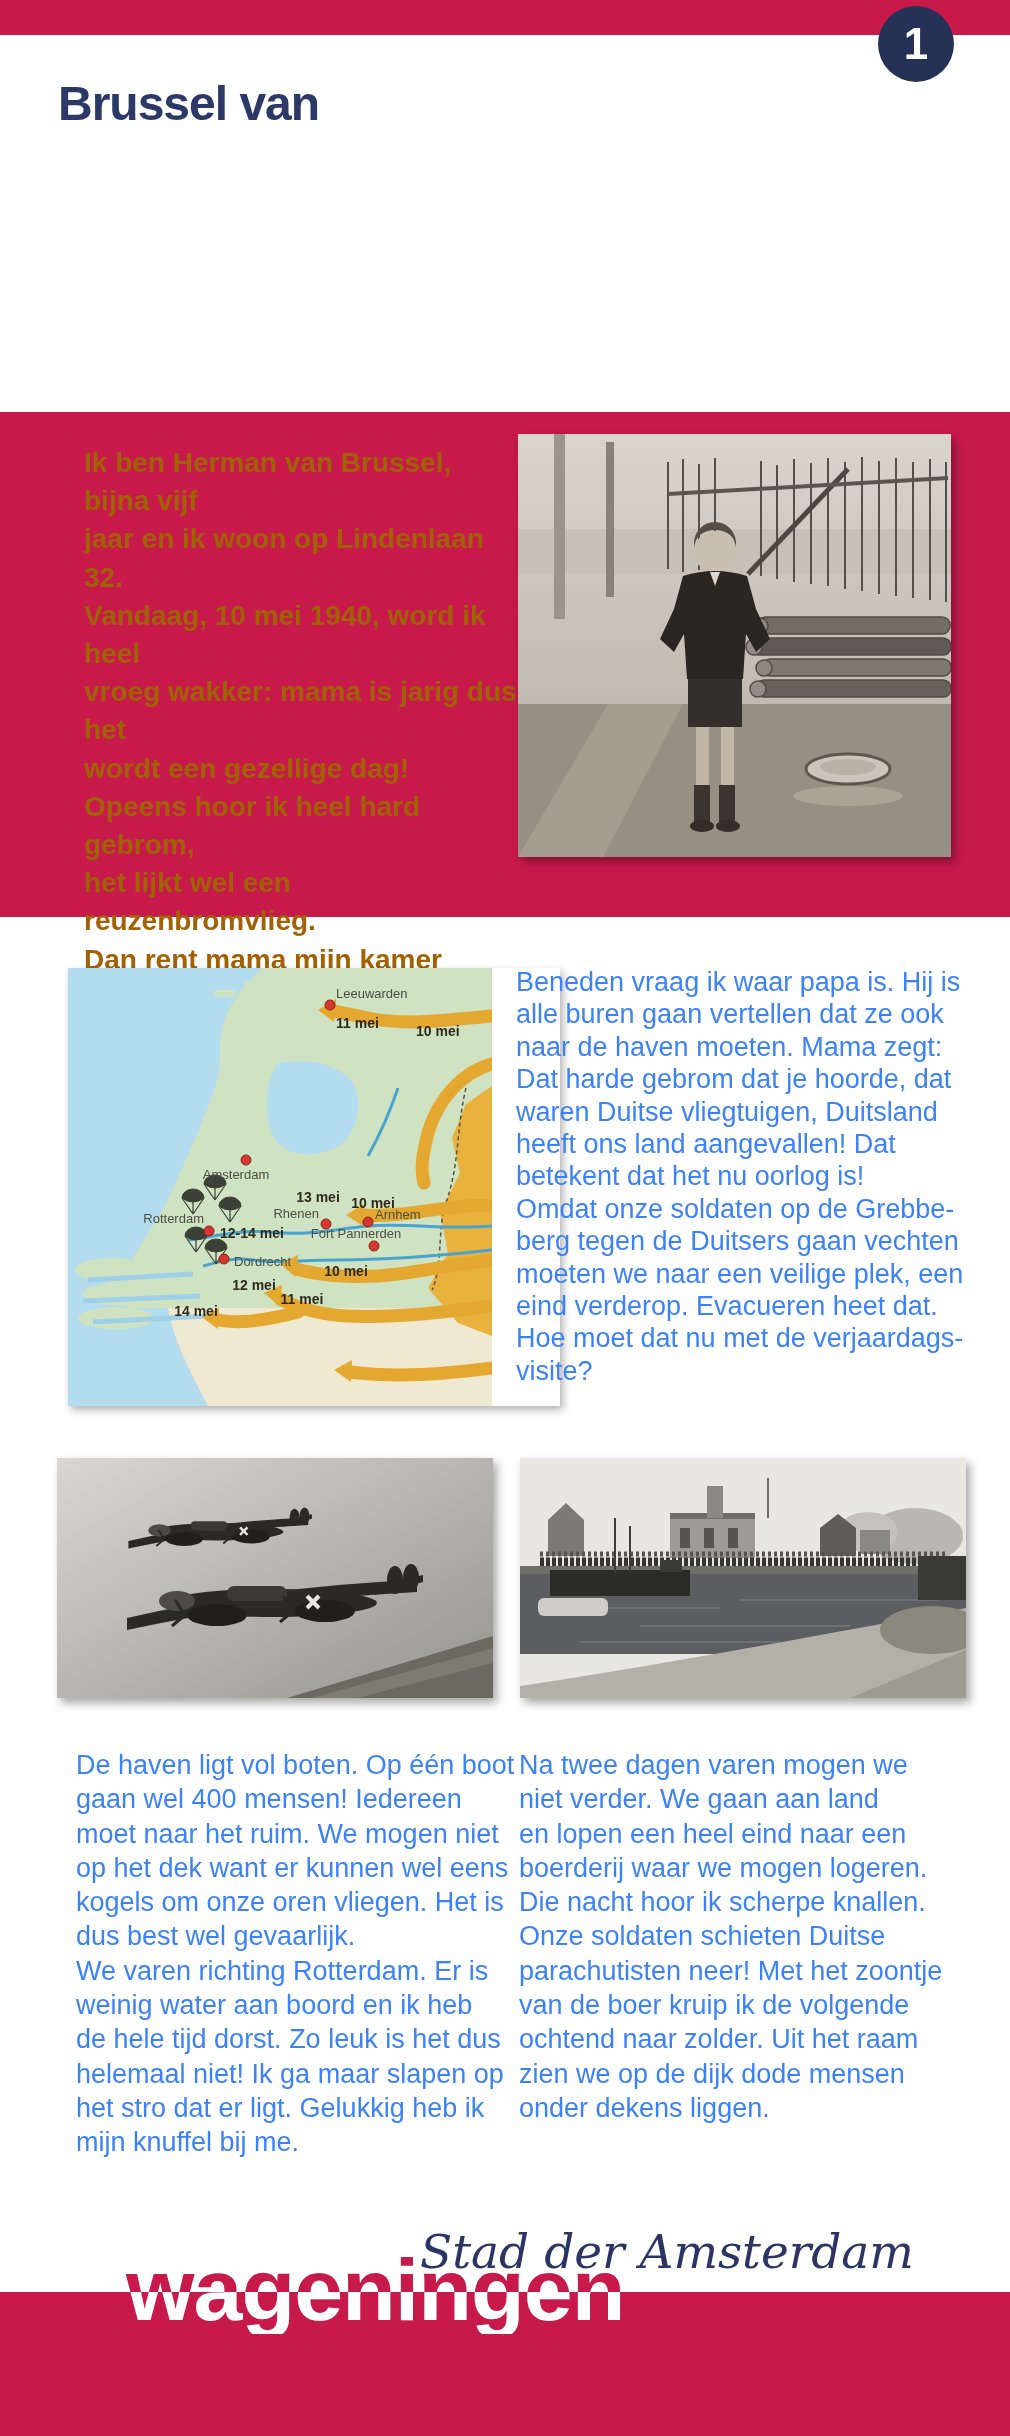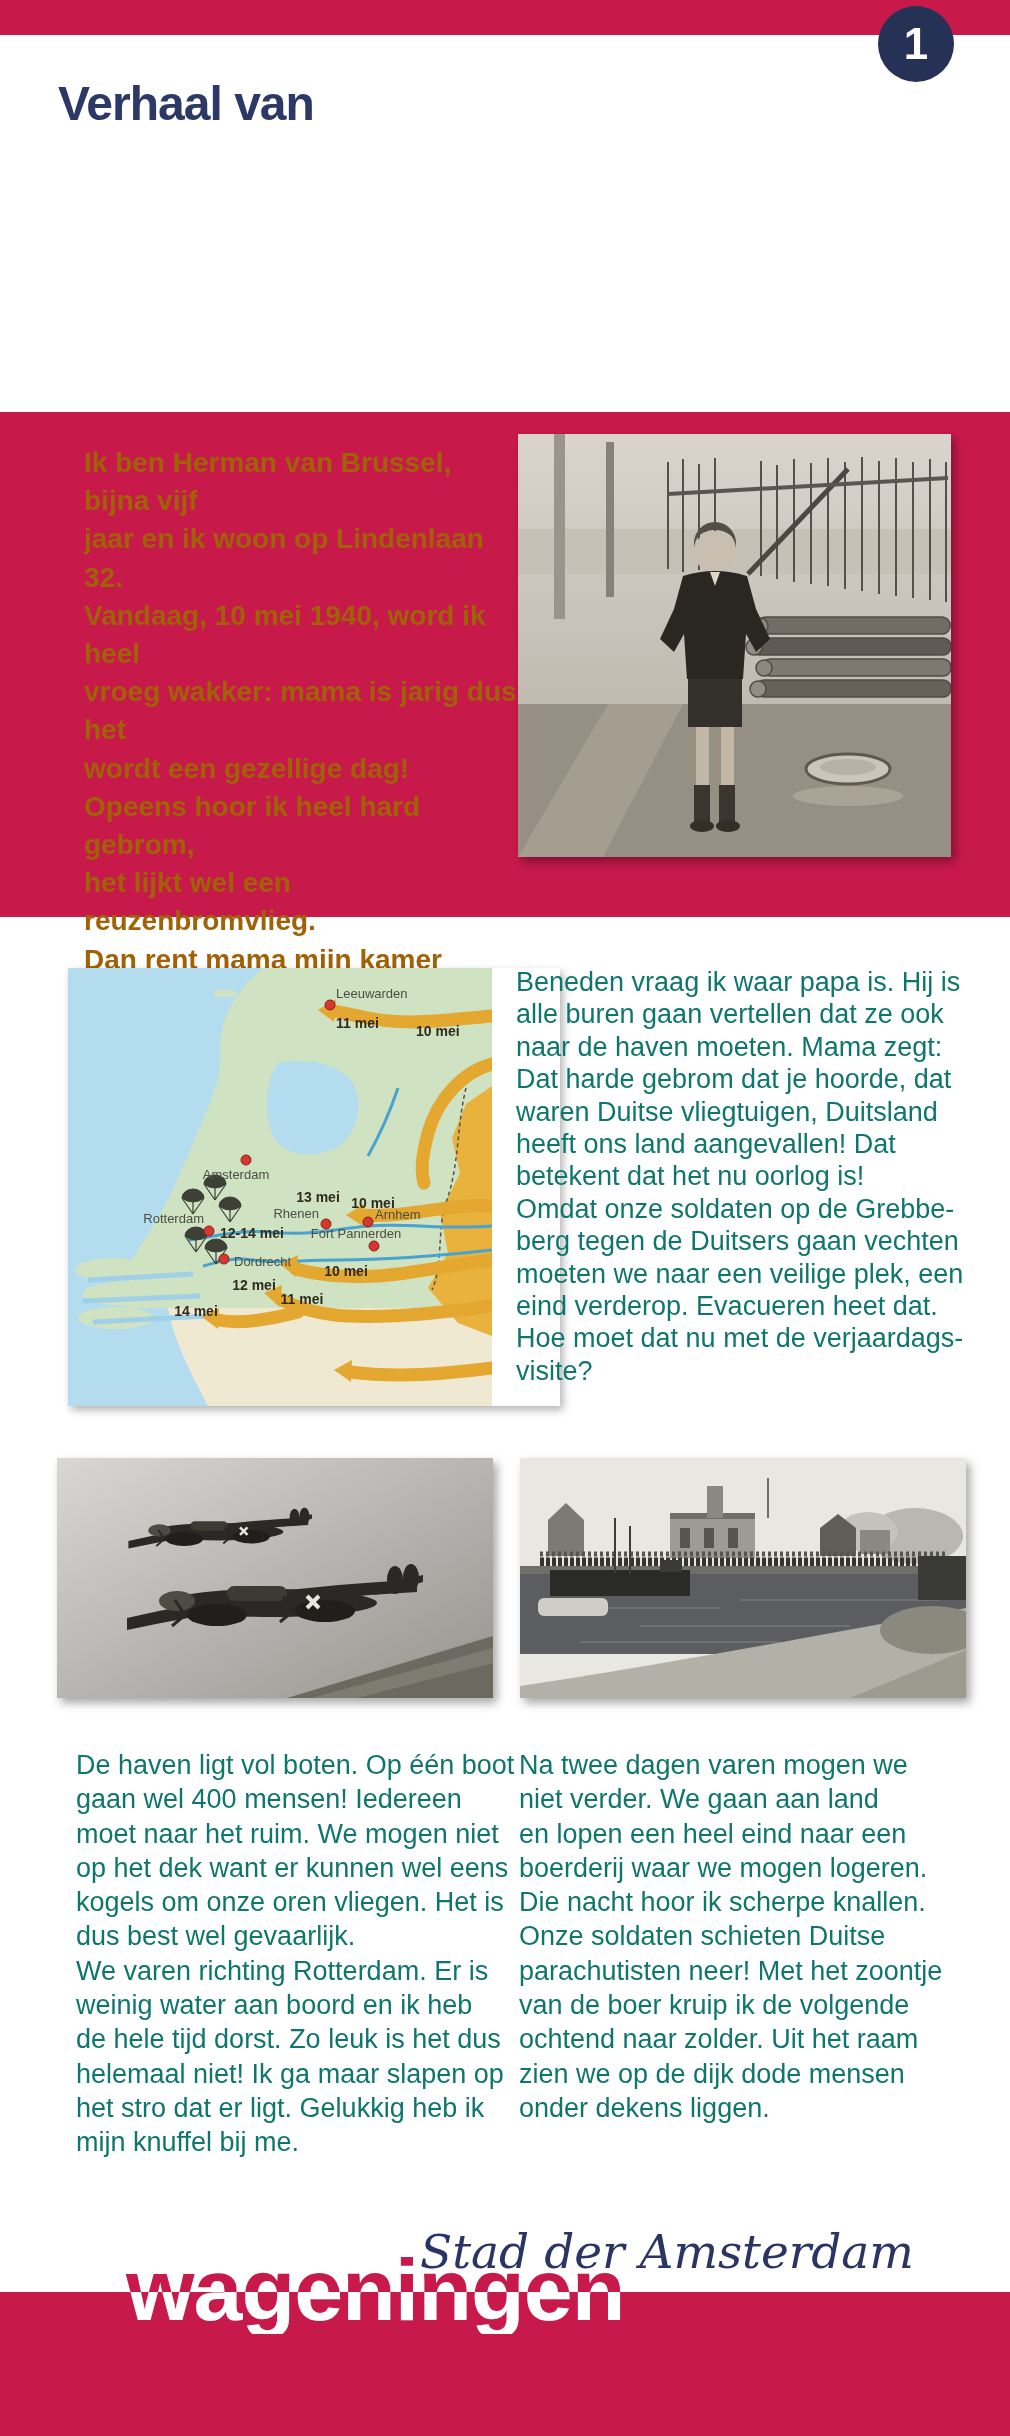--- a/index.html
+++ b/index.html
@@ -12,21 +12,21 @@
   .kicker{left:58px;top:76px;font-size:48px;color:#2c3966;font-weight:700;letter-spacing:-1px;}
   .title{left:54px;top:138px;font-size:100px;line-height:1.08;font-weight:700;color:#2c3966;
          letter-spacing:-3px;white-space:pre-line;-webkit-text-stroke:2.5px #2c3966;}
   .redband{left:0;top:412px;width:1010px;height:505px;background:#c8194b;}
   .introtext{left:84px;top:444px;width:440px;font-size:28px;line-height:38.2px;font-weight:700;
              color:#a16207;white-space:pre-line;}
   .photo{box-shadow:4px 5px 9px rgba(0,0,0,0.35);background:#bbb;}
   .photo svg{display:block;}
   .boyphoto{left:518px;top:434px;width:433px;height:423px;}
   .map{left:68px;top:968px;width:492px;height:438px;box-shadow:3px 4px 8px rgba(0,0,0,0.3);}
-  .prose{color:#0f766e;font-size:27px;white-space:pre-line;}
+  .prose{color:#3b82f6;font-size:27px;white-space:pre-line;}
   .mappara{left:516px;top:966px;width:482px;line-height:32.4px;}
   .planes{left:57px;top:1458px;width:436px;height:240px;}
   .harbor{left:520px;top:1458px;width:446px;height:240px;}
   .colleft{left:76px;top:1748px;width:446px;line-height:34.3px;}
   .colright{left:519px;top:1748px;width:476px;line-height:34.3px;}
   .tagline{left:420px;top:2224px;font-family:"DejaVu Serif",serif;font-style:italic;
            font-size:47px;color:#2b3565;font-weight:500;}
   .bottomband{left:0;top:2292px;width:1010px;height:144px;background:#c8194b;}
   .wordmark{left:92px;top:2246px;width:560px;height:120px;font-size:88px;font-weight:700;
             line-height:1;letter-spacing:-1px;}
@@ -39,21 +39,21 @@
 </head>
 <body>
 
 <div id="page">
 
   <div class="abs topbar"></div>
   <div class="abs badge">
     <span>1</span>
   </div>
 
-  <div class="abs kicker">Verhaal van</div>
+  <div class="abs kicker">Brussel van</div>
 
   <div class="abs redband"></div>
   <div class="abs introtext">Ik ben Herman van Brussel, bijna vijf
 jaar en ik woon op Lindenlaan 32.
 Vandaag, 10 mei 1940, word ik heel
 vroeg wakker: mama is jarig dus het
 wordt een gezellige dag!
 Opeens hoor ik heel hard gebrom,
 het lijkt wel een reuzenbromvlieg.
 Dan rent mama mijn kamer binnen:

